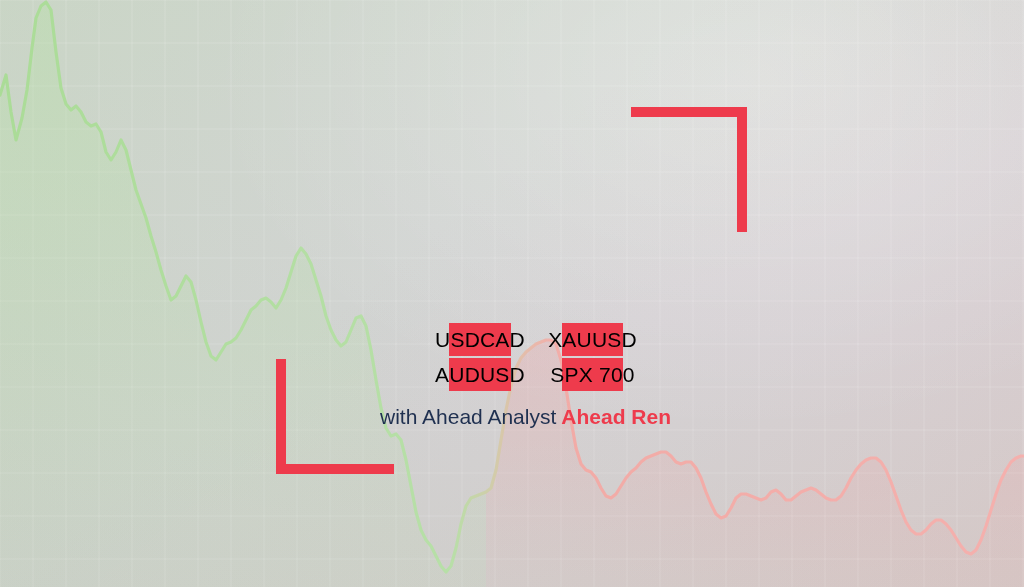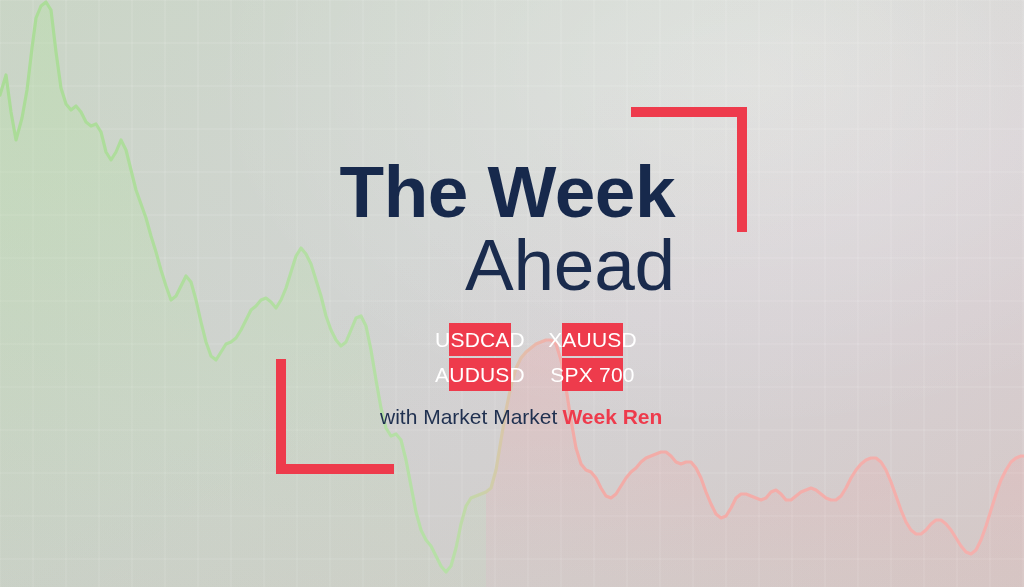--- a/index.html
+++ b/index.html
@@ -92,21 +92,21 @@
     left: 402px;
     top: 323px;
     width: 221px;
     display: grid;
     grid-template-columns: 109px 108px;
     grid-auto-rows: 33px;
     gap: 2px 4px;
   }
   .tag {
     background: #ee3b4c;
-    color: #ffffff;
+    color: #000000;
     font-size: 21px;
     font-weight: 400;
     letter-spacing: 0.2px;
     display: flex;
     align-items: center;
     justify-content: center;
     line-height: 1;
     white-space: nowrap;
     margin-left: 47px;
   }
@@ -215,29 +215,25 @@
 
   <div class="bracket bracket-tr">
     <span class="h"></span>
     <span class="v"></span>
   </div>
   <div class="bracket bracket-bl">
     <span class="v"></span>
     <span class="h"></span>
   </div>
 
-  <div class="title-block">
-    <div class="title-line1">The Week</div>
-    <div class="title-line2">Ahead</div>
-  </div>
 
   <div class="tag-grid">
     <div class="tag">USDCAD</div>
     <div class="tag">XAUUSD</div>
     <div class="tag">AUDUSD</div>
     <div class="tag">SPX 700</div>
   </div>
 
   <div class="byline">
-    <span>with Market Market</span><span class="host">Week Ren</span>
+    <span>with Ahead Analyst</span><span class="host">Ahead Ren</span>
   </div>
 
 </div>
 
 </body></html>

